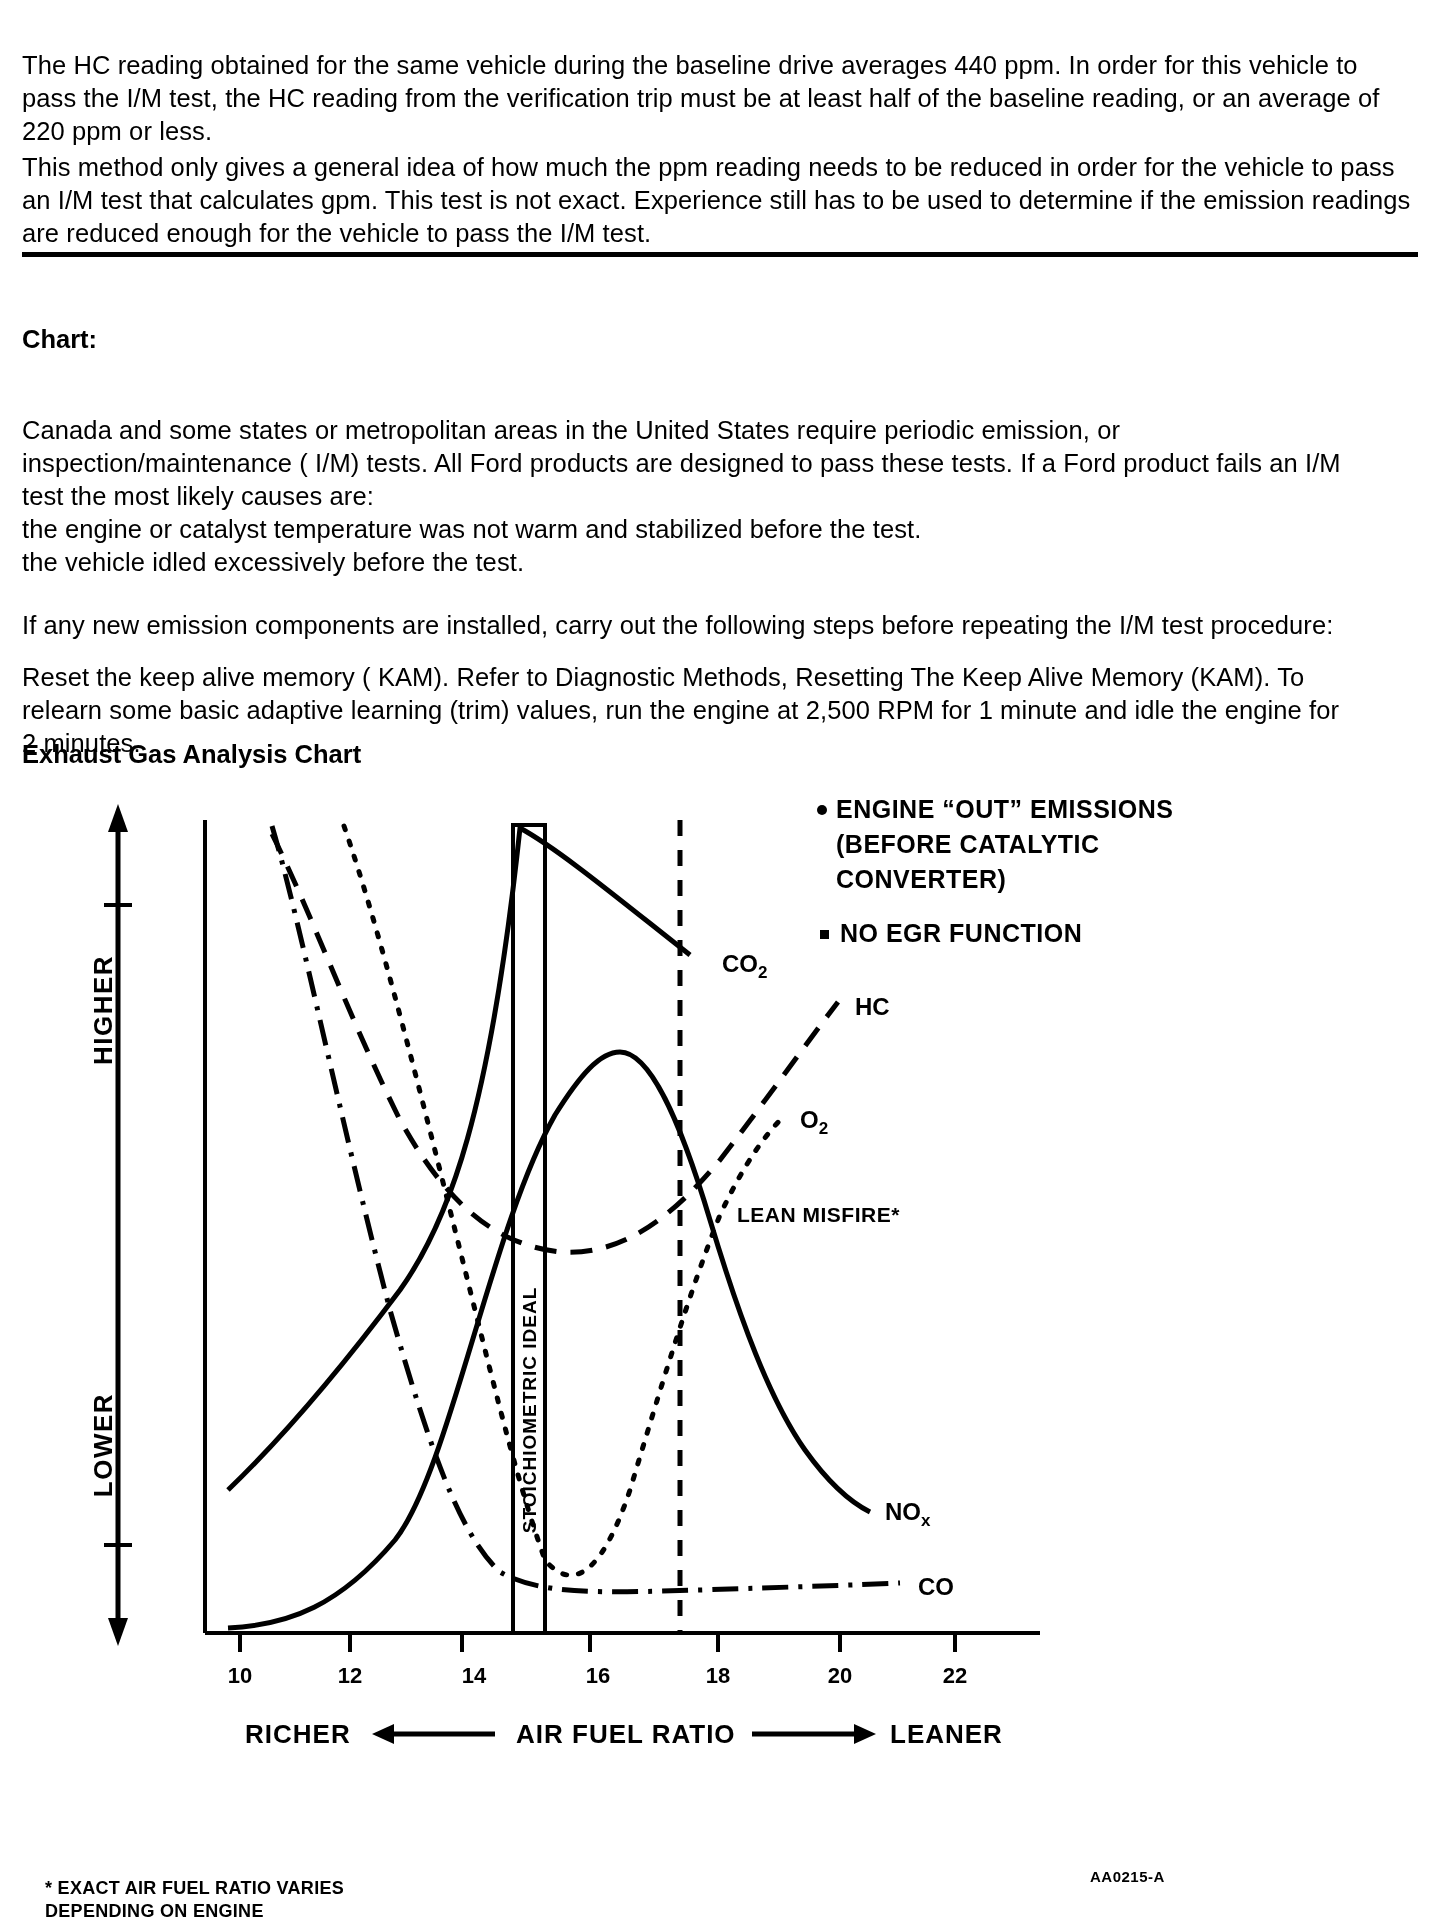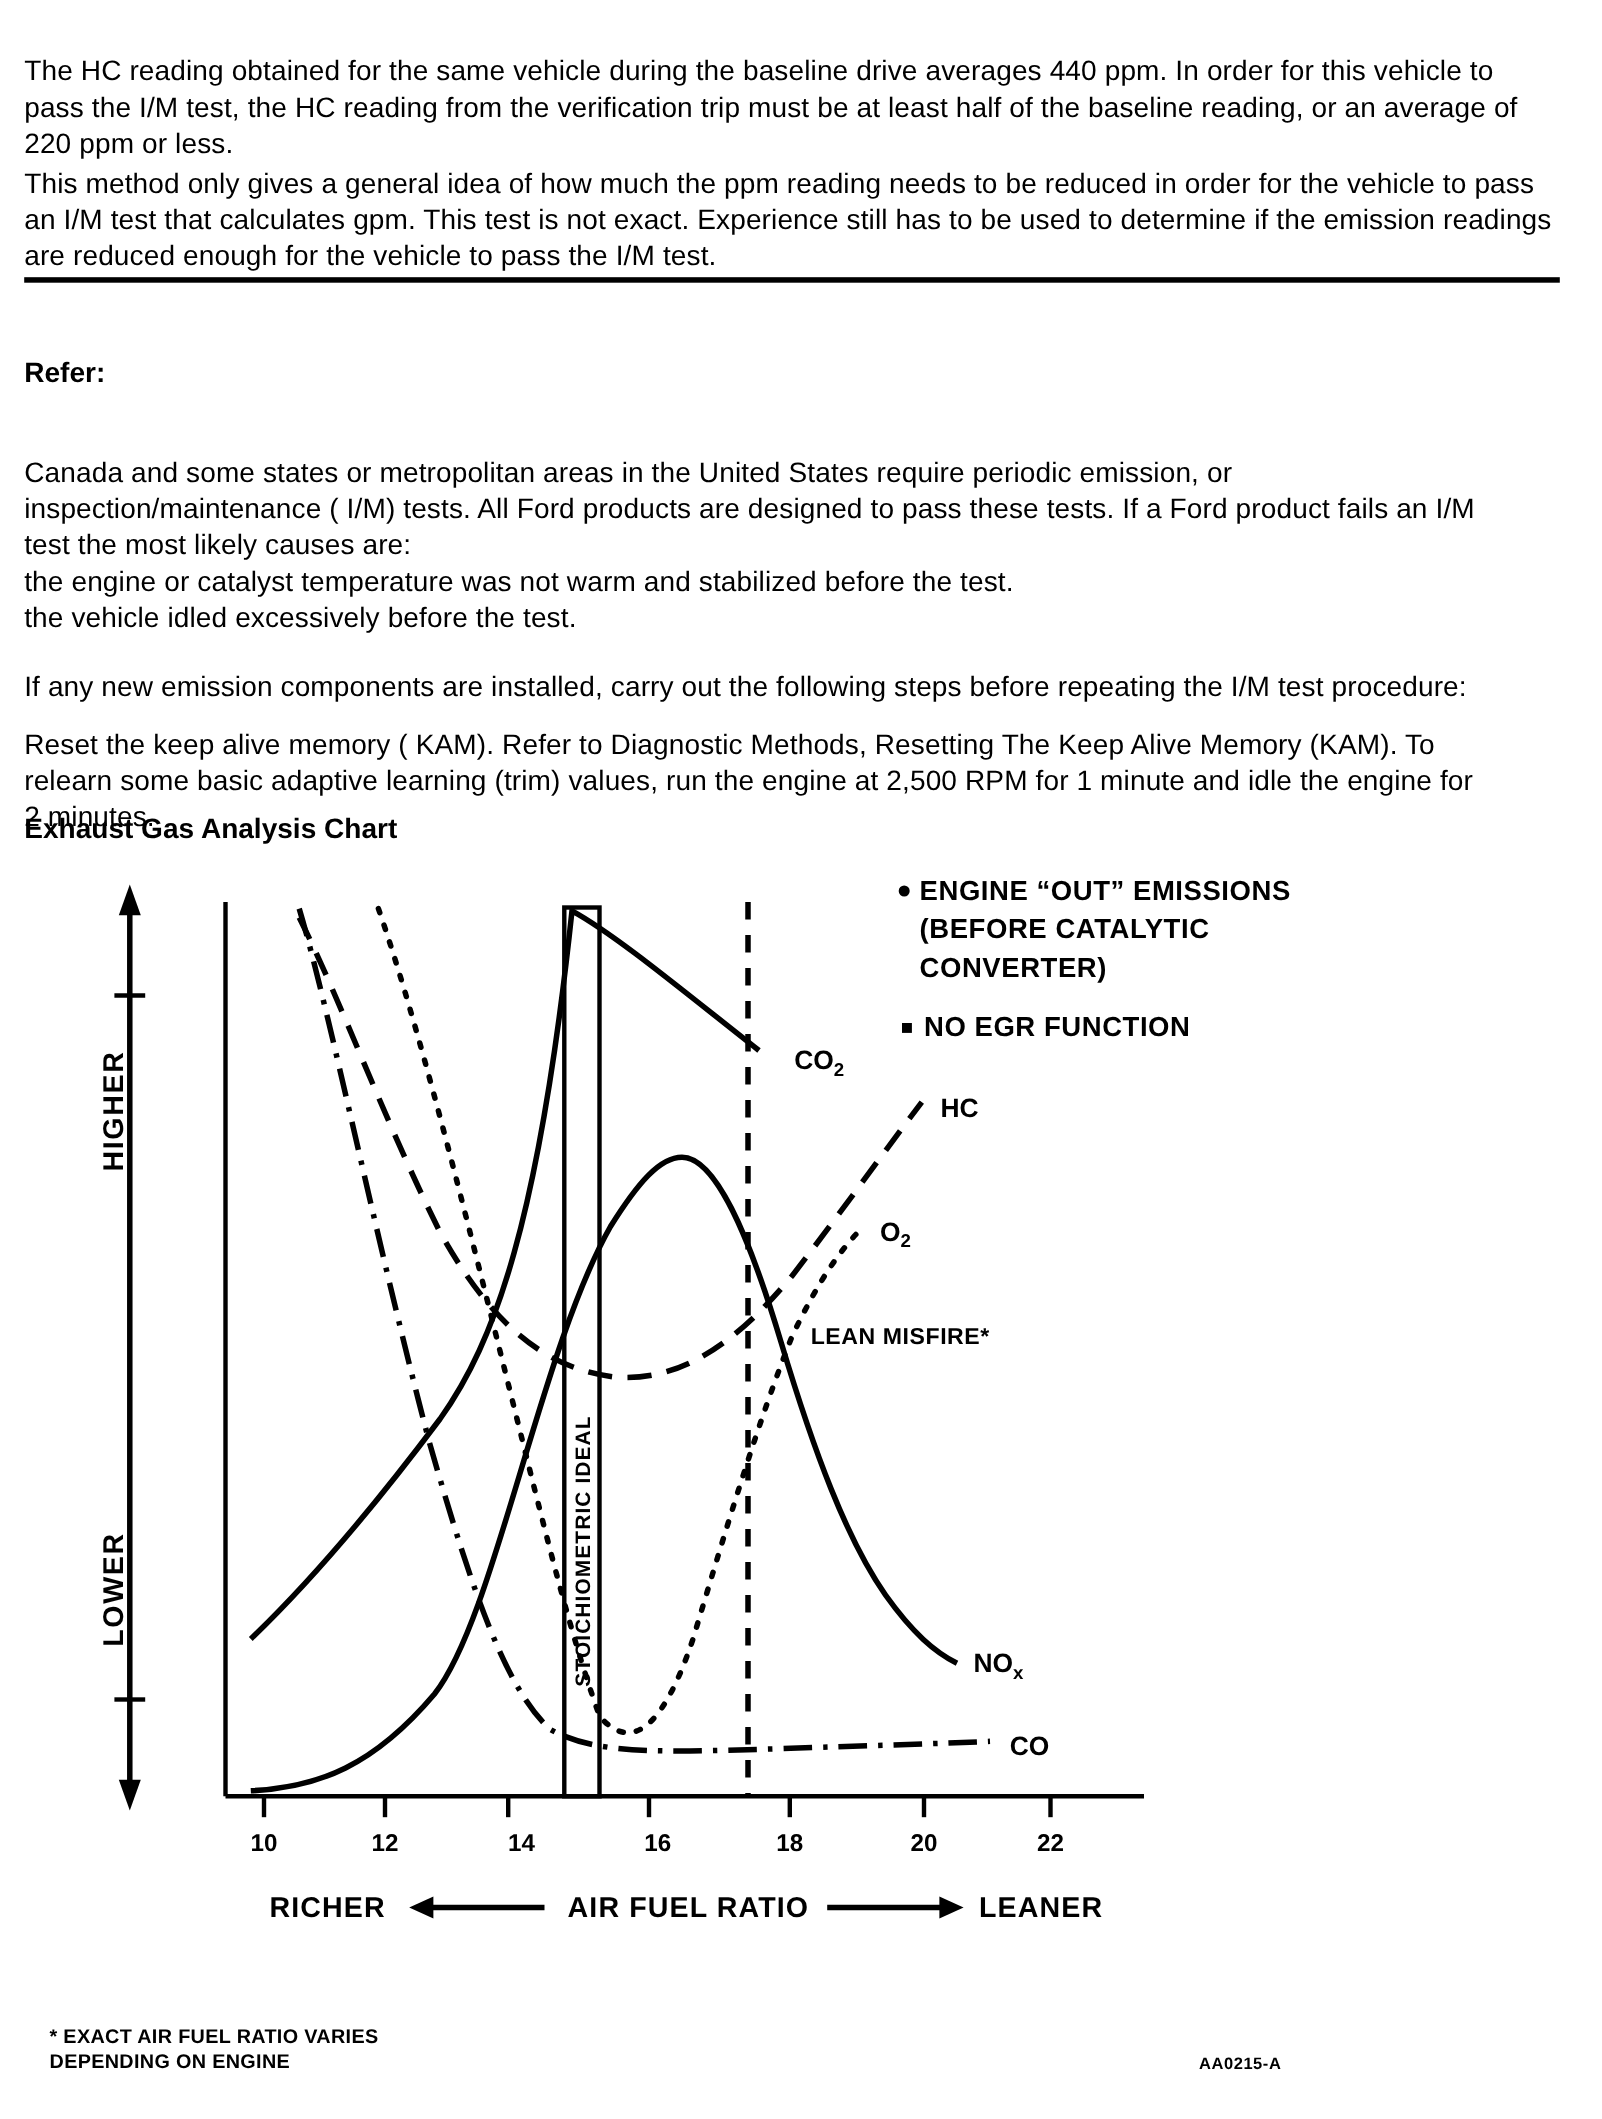--- a/index.html
+++ b/index.html
@@ -91,21 +91,21 @@
 </head>
 <body>
 
 <div class="page">
 
   <div class="body-text p1">The HC reading obtained for the same vehicle during the baseline drive averages 440 ppm. In order for this vehicle to pass the I/M test, the HC reading from the verification trip must be at least half of the baseline reading, or an average of 220 ppm or less.</div>
   <div class="body-text p2">This method only gives a general idea of how much the ppm reading needs to be reduced in order for the vehicle to pass an I/M test that calculates gpm. This test is not exact. Experience still has to be used to determine if the emission readings are reduced enough for the vehicle to pass the I/M test.</div>
 
   <div class="rule"></div>
 
-  <div class="note-head">Refer:</div>
+  <div class="note-head">Chart:</div>
 
   <div class="body-text p3">Canada and some states or metropolitan areas in the United States require periodic emission, or inspection/maintenance ( I/M) tests. All Ford products are designed to pass these tests. If a Ford product fails an I/M test the most likely causes are:</div>
   <div class="body-text p4" style="white-space: pre-line;">the engine or catalyst temperature was not warm and stabilized before the test.
 the vehicle idled excessively before the test.</div>
   <div class="body-text p5">If any new emission components are installed, carry out the following steps before repeating the I/M test procedure:</div>
   <div class="body-text p6">Reset the keep alive memory ( KAM). Refer to Diagnostic Methods, Resetting The Keep Alive Memory (KAM). To relearn some basic adaptive learning (trim) values, run the engine at 2,500 RPM for 1 minute and idle the engine for 2 minutes.</div>
 
   <div class="chart-title">Exhaust Gas Analysis Chart</div>
 
   <div class="chart-wrap">
@@ -187,17 +187,17 @@
       <text x="516" y="953" font-size="26" font-weight="bold" letter-spacing="1">AIR FUEL RATIO</text>
       <g>
         <line x1="752" y1="944" x2="862" y2="944" stroke="#000" stroke-width="5"></line>
         <polygon points="876,944 854,934 854,954" fill="#000"></polygon>
       </g>
       <text x="890" y="953" font-size="26" font-weight="bold" letter-spacing="1">LEANER</text>
 
     </svg>
   </div>
 
-  <div class="footnote" style="white-space: pre-line;">* EXACT AIR FUEL RATIO VARIES
+  <div class="footnote" style="white-space: pre-line; margin-top: 37px;">* EXACT AIR FUEL RATIO VARIES
 DEPENDING ON ENGINE</div>
   <div class="figcode">AA0215-A</div>
 
 </div>
 
 </body></html>

